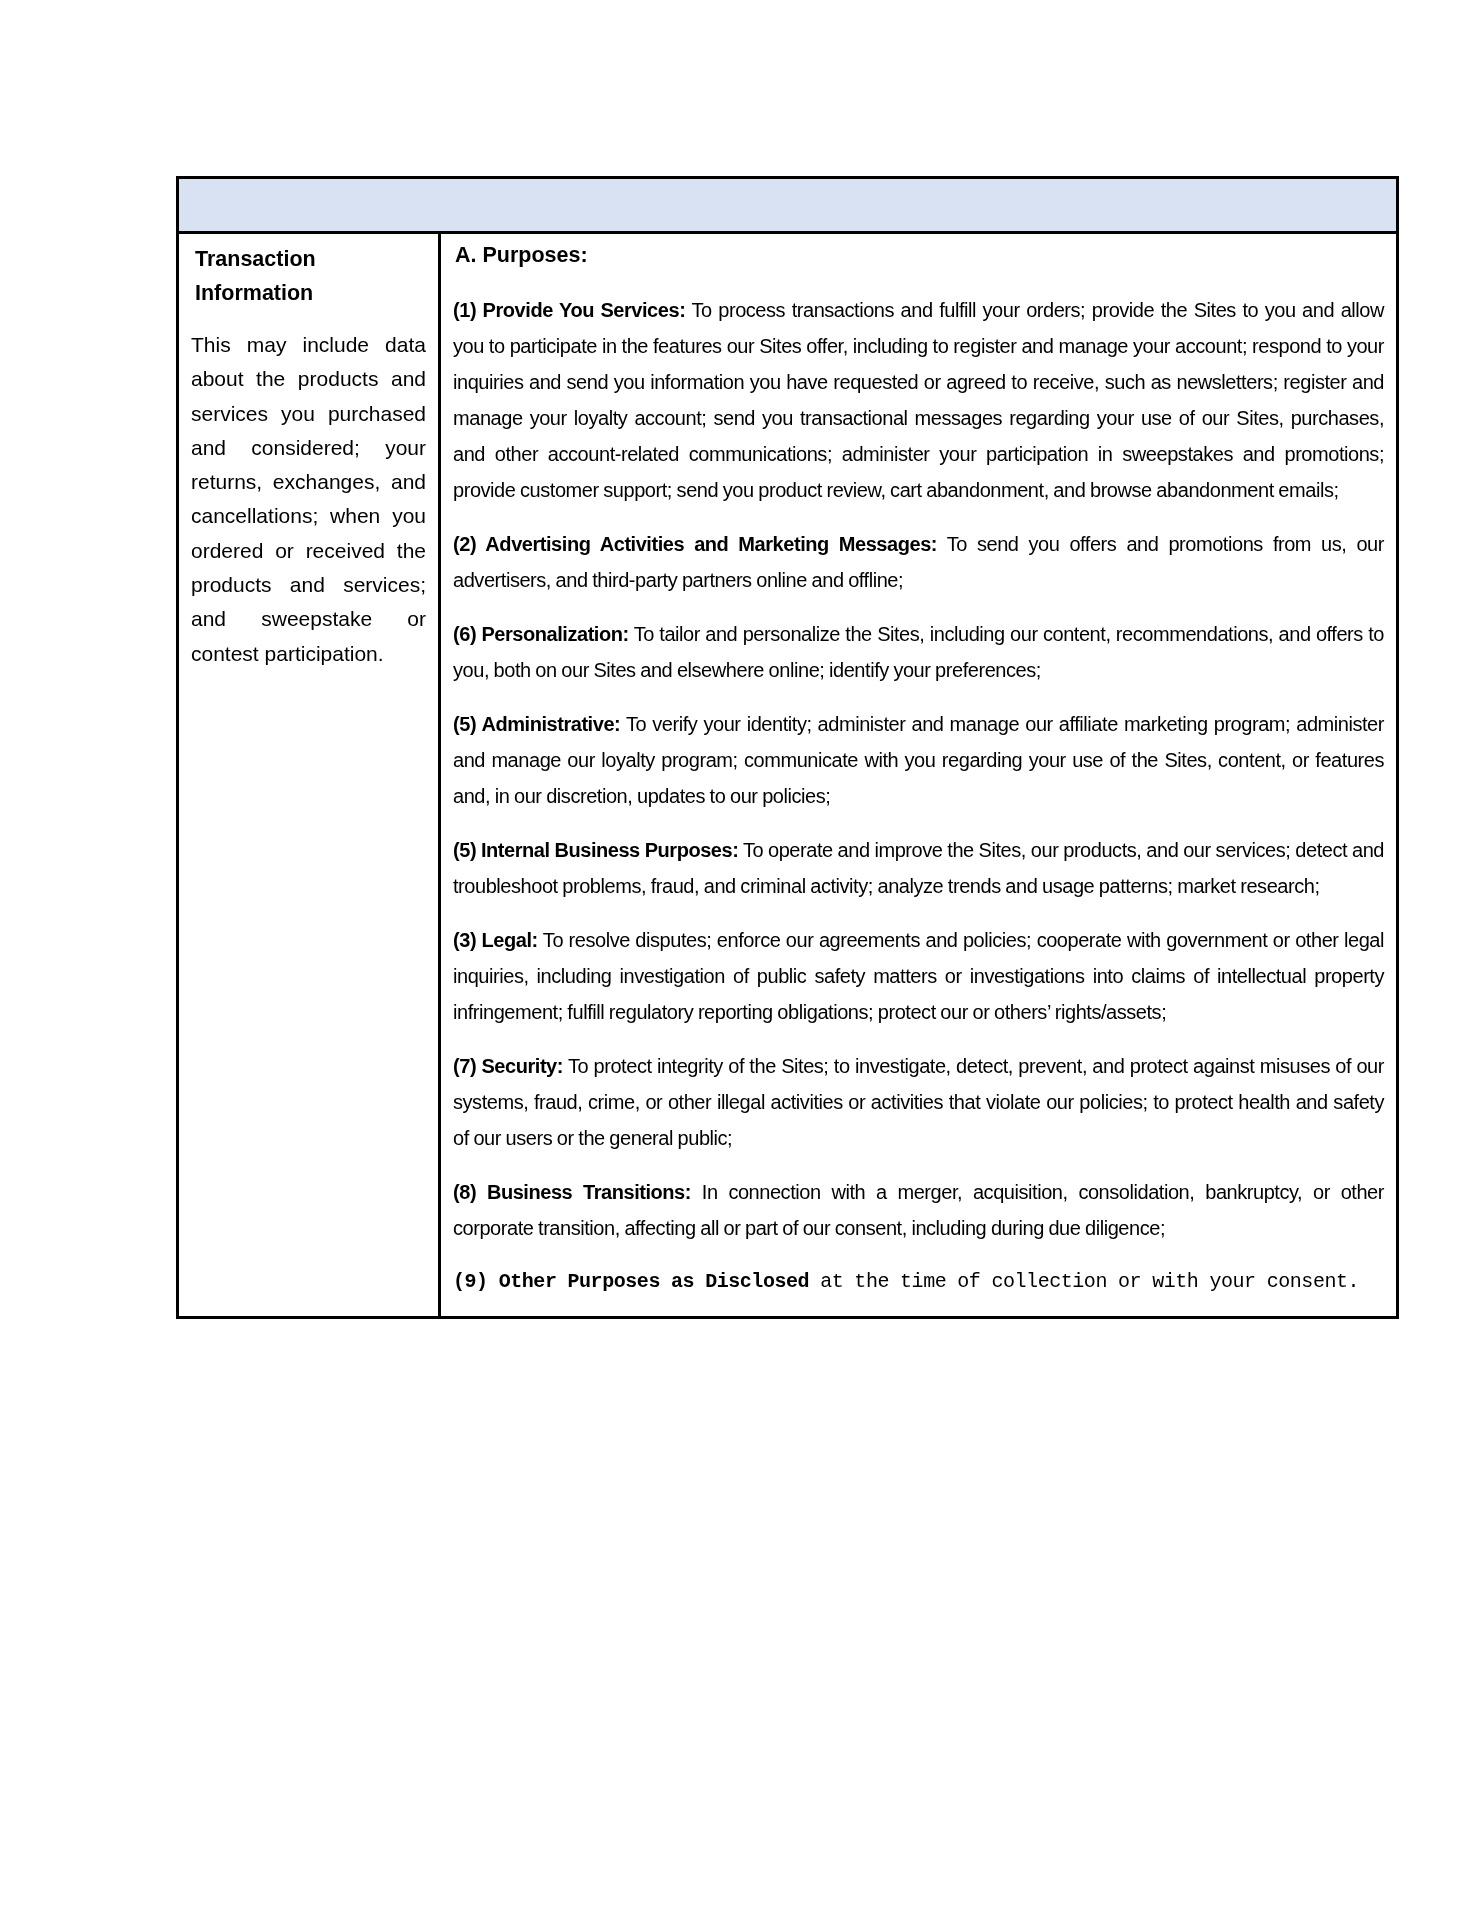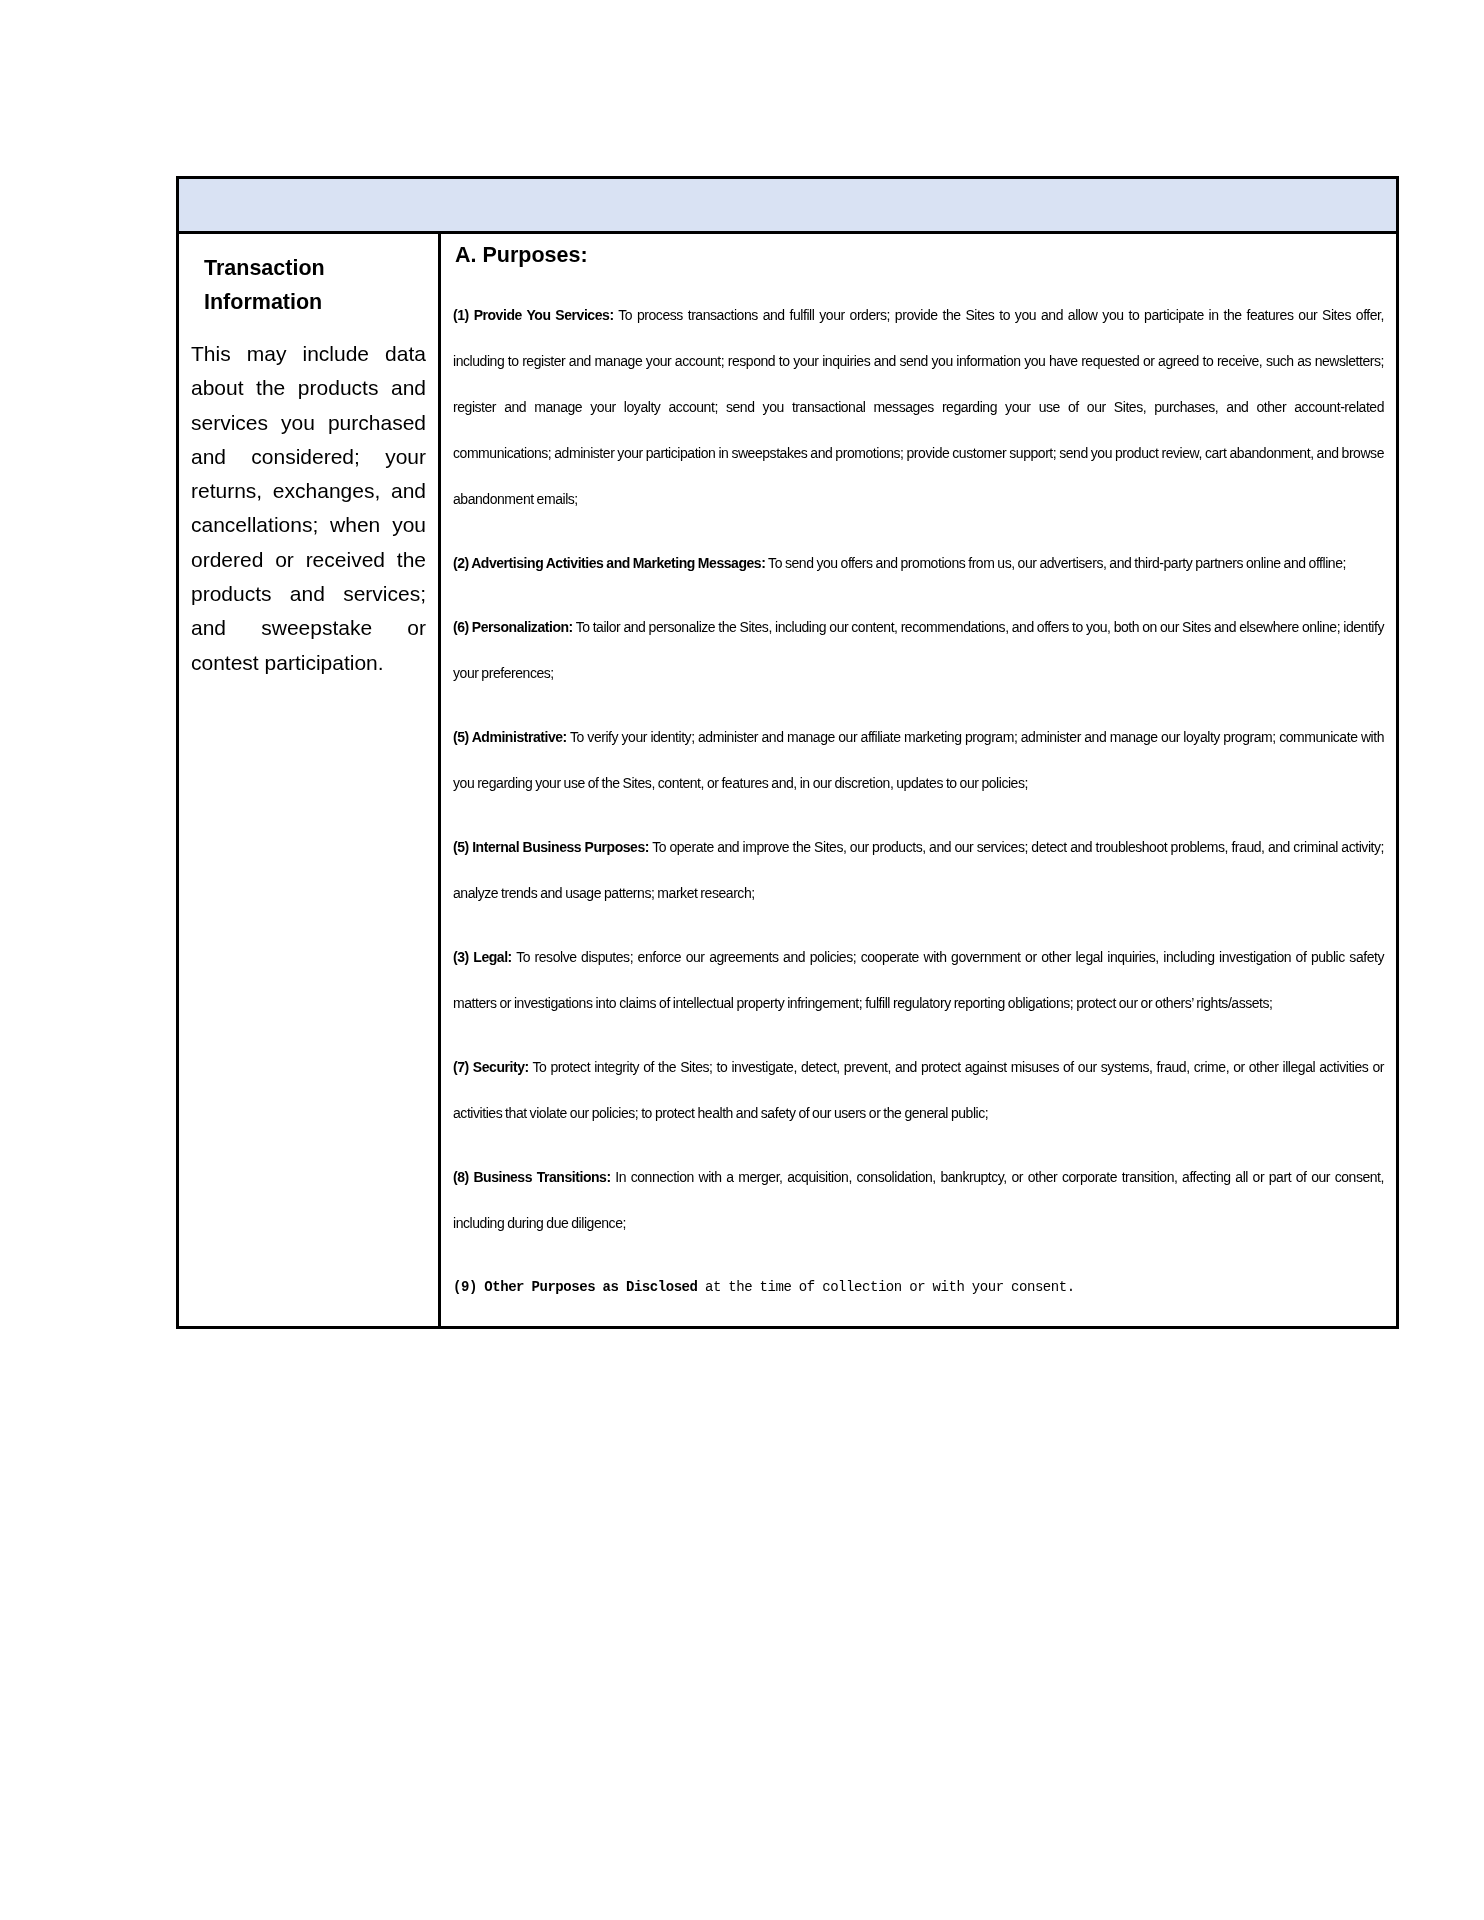--- a/index.html
+++ b/index.html
@@ -44,37 +44,37 @@
   .left-cell {
     padding: 4px 12px 0 12px !important;
   }
   .right-cell {
     padding: 4px 12px 12px 12px !important;
   }
   .cat-title {
     font-weight: bold;
     font-size: 21.5px;
     line-height: 34px;
-    margin: 13px;
+    margin: 4px;
   }
   .cat-desc {
     font-size: 21px;
     line-height: 34.3px;
     text-align: justify;
     margin: 18px 0 0 0;
   }
   .purposes-heading {
     font-weight: bold;
     font-size: 21.5px;
     line-height: 34px;
     margin: 0 0 20px 2px;
   }
   .purpose {
-    font-size: 14px;
-    line-height: 46px;
+    font-size: 20px;
+    line-height: 36px;
     text-align: justify;
     margin: 8px 0 18px 0;
     letter-spacing: -0.45px;
     word-spacing: -0.5px;
   }
   .purpose:last-child {
     margin-bottom: 4px;
     font-family: Liberation Mono, monospace;
   }
   .purpose .lbl {

